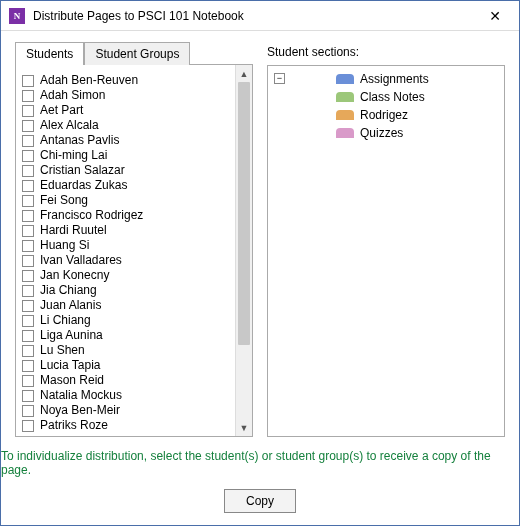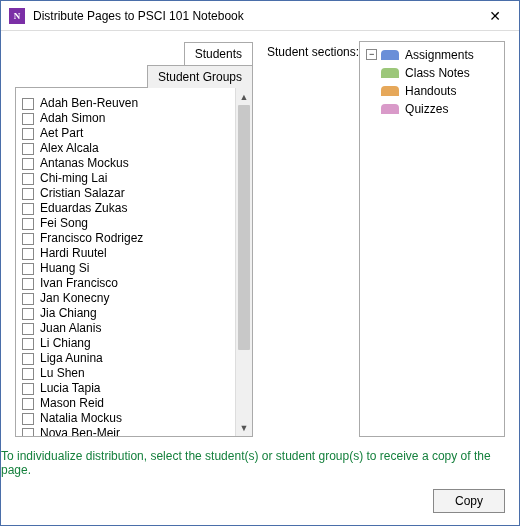--- a/index.html
+++ b/index.html
@@ -50,21 +50,20 @@
   }
   .left-col {
     flex: 1 1 50%;
     display:flex;
     flex-direction:column;
     min-height:0;
   }
   .tabs {
     display:flex;
     align-items:flex-end;
-    flex-direction:column;
   }
   .tab {
     padding: 4px 10px;
     border: 1px solid #aaa;
     border-bottom: none;
     background:#f0f0f0;
     position:relative;
     top:1px;
     cursor:pointer;
   }
@@ -115,21 +114,21 @@
   }
   .chk {
     width:12px; height:12px;
     border:1px solid #888;
     margin-right:6px;
     flex-shrink:0;
   }
   .right-col {
     flex:1 1 50%;
     display:flex;
-    flex-direction:row;
+    flex-direction:column;
     min-height:0;
   }
   .right-col .heading {
     padding: 4px 0 6px 0;
   }
   .sections-box {
     flex:1;
     border:1px solid #aaa;
     padding:4px 6px;
   }
@@ -146,33 +145,34 @@
     margin-top:3px;
     cursor:pointer;
   }
   .tree-children { }
   .section-row {
     display:flex;
     align-items:center;
     gap:6px;
     line-height:18px;
     cursor:pointer;
+    margin-left:47px;
   }
   .section-tab {
     width:18px; height:10px;
     border-radius: 4px 4px 0 0;
     flex-shrink:0;
   }
   .hint {
     padding: 8px 0;
     color:#15803d;
   }
   .button-row {
     display:flex;
-    justify-content:flex-end;
+    justify-content:center;
     gap:8px;
     padding: 4px 14px 12px 14px;
   }
   .btn {
     min-width:72px;
     padding:4px 12px;
     border:1px solid #888;
     background:#f3f3f3;
     text-align:center;
     cursor:pointer;
@@ -215,21 +215,21 @@
             <div class="student-row">
               <div class="chk"></div>
               <span>Aet Part</span>
             </div>
             <div class="student-row">
               <div class="chk"></div>
               <span>Alex Alcala</span>
             </div>
             <div class="student-row">
               <div class="chk"></div>
-              <span>Antanas Mockus</span>
+              <span>Antanas Pavlis</span>
             </div>
             <div class="student-row">
               <div class="chk"></div>
               <span>Chi-ming Lai</span>
             </div>
             <div class="student-row">
               <div class="chk"></div>
               <span>Cristian Salazar</span>
             </div>
             <div class="student-row">
@@ -247,21 +247,21 @@
             <div class="student-row">
               <div class="chk"></div>
               <span>Hardi Ruutel</span>
             </div>
             <div class="student-row">
               <div class="chk"></div>
               <span>Huang Si</span>
             </div>
             <div class="student-row">
               <div class="chk"></div>
-              <span>Ivan Francisco</span>
+              <span>Ivan Valladares</span>
             </div>
             <div class="student-row">
               <div class="chk"></div>
               <span>Jan Konecny</span>
             </div>
             <div class="student-row">
               <div class="chk"></div>
               <span>Jia Chiang</span>
             </div>
             <div class="student-row">
@@ -320,21 +320,21 @@
               <div class="section-row">
                 <div class="section-tab" style="background: rgb(106, 143, 216);"></div>
                 <span>Assignments</span>
               </div>
               <div class="section-row">
                 <div class="section-tab" style="background: rgb(156, 199, 122);"></div>
                 <span>Class Notes</span>
               </div>
               <div class="section-row">
                 <div class="section-tab" style="background: rgb(230, 168, 90);"></div>
-                <span>Handouts</span>
+                <span>Rodrigez</span>
               </div>
               <div class="section-row">
                 <div class="section-tab" style="background: rgb(217, 154, 201);"></div>
                 <span>Quizzes</span>
               </div>
             </div>
         </div>
       </div>
     </div>
 

